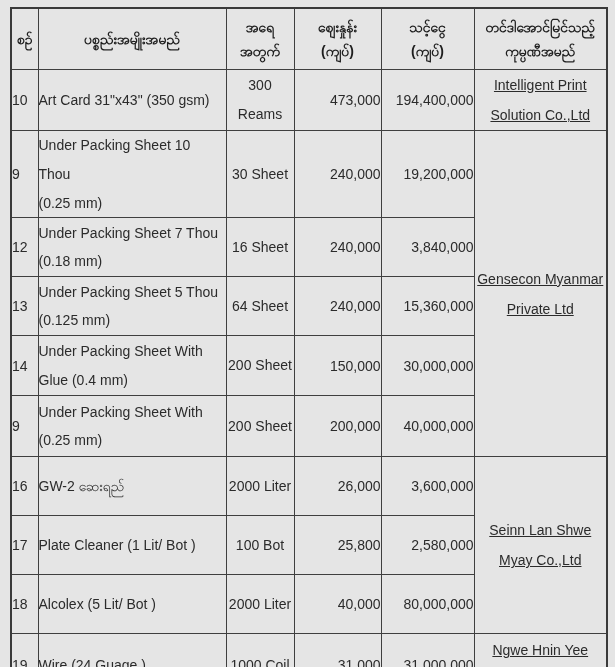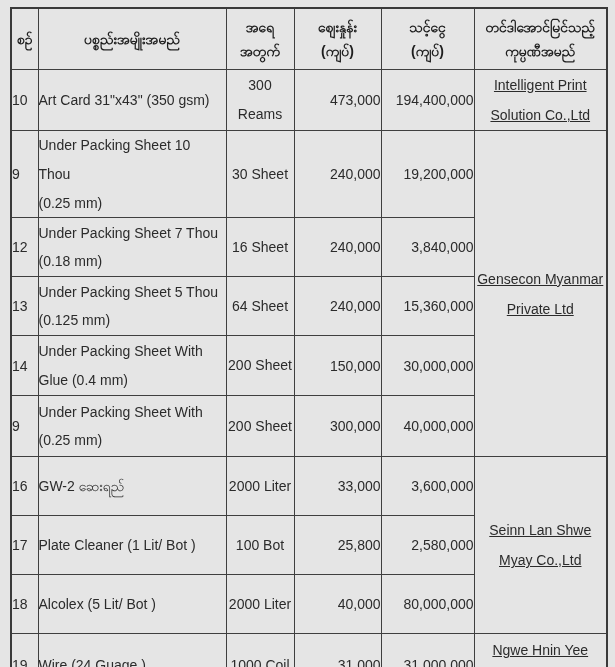--- a/index.html
+++ b/index.html
@@ -149,28 +149,28 @@
 Glue (0.4 mm)</td>
         <td class="qty">200 Sheet</td>
         <td class="price">150,000</td>
         <td class="amount">30,000,000</td>
       </tr>
       <tr class="h60">
         <td class="no">9</td>
         <td class="item">Under Packing Sheet With
 (0.25 mm)</td>
         <td class="qty">200 Sheet</td>
-        <td class="price">300,000</td>
+        <td class="price">200,000</td>
         <td class="amount">40,000,000</td>
       </tr>
       <tr class="h58">
         <td class="no">16</td>
         <td class="item">GW-2 ဆေးရည်</td>
         <td class="qty">2000 Liter</td>
-        <td class="price">33,000</td>
+        <td class="price">26,000</td>
         <td class="amount">3,600,000</td>
         <td class="company" rowspan="3">Seinn Lan Shwe
 Myay Co.,Ltd</td>
       </tr>
       <tr class="h58">
         <td class="no">17</td>
         <td class="item">Plate Cleaner (1 Lit/ Bot )</td>
         <td class="qty">100 Bot</td>
         <td class="price">25,800</td>
         <td class="amount">2,580,000</td>

